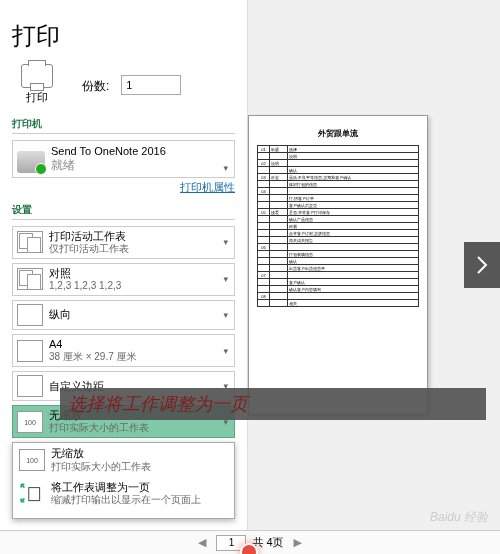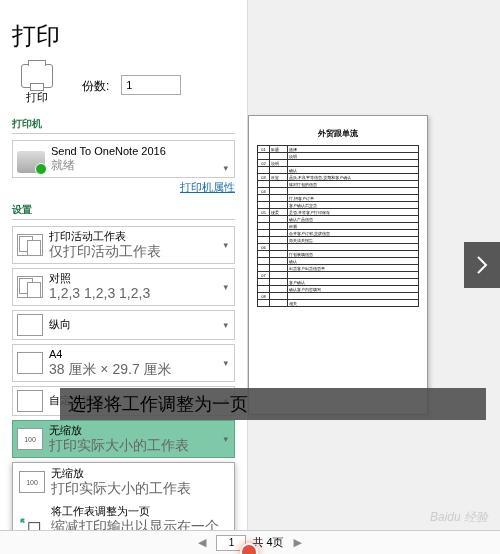--- a/index.html
+++ b/index.html
@@ -29,26 +29,26 @@
 .setting-row.dropdown-item { border: none; margin-bottom: 0; padding: 4px 6px; }
 .setting-row.dropdown-item::after { content: ""; }
 .setting-icon { width: 26px; height: 22px; border: 1px solid #999; background: #fff; margin-right: 6px; flex-shrink: 0; position: relative; }
 .setting-icon.sheets::before, .setting-icon.sheets::after { content: ""; position: absolute; border: 1px solid #999; background: #fff; }
 .setting-icon.sheets::before { width: 12px; height: 14px; top: 1px; left: 1px; }
 .setting-icon.sheets::after { width: 12px; height: 14px; top: 5px; left: 9px; }
 .setting-icon.stack100 { font-size: 7px; text-align: center; line-height: 22px; color: #555; }
 .setting-icon.arrows { border: none; }
 .setting-icon.arrows svg { width: 26px; height: 22px; }
 .setting-text { font-size: 11px; line-height: 1.2; flex: 1; }
-.setting-sub { font-size: 14px; color: #666; }
+.setting-sub { font-size: 10px; color: #666; }
 .page-range { display: flex; align-items: center; gap: 4px; font-size: 11px; margin-bottom: 4px; }
 .page-range input { width: 50px; height: 18px; border: 1px solid #aaa; font-size: 10px; }
 .scaling-dropdown { border: 1px solid #aaa; background: #fff; box-shadow: 0 2px 6px rgba(0,0,0,0.3); }
 .scaling-dropdown .setting-row.dropdown-item { border-bottom: none; }
-.overlay-label { position: absolute; top: 388px; left: 60px; right: 14px; background: rgba(80,80,80,0.9); color: #000000; font-size: 18px; padding: 4px 8px; z-index: 5; }
+.overlay-label { position: absolute; top: 388px; left: 60px; right: 14px; background: rgba(80,80,80,0.9); color: #7f1d1d; font-size: 18px; padding: 4px 8px; z-index: 5; font-style: italic; }
 .right-panel { flex: 1; background: #f0f0f0; display: flex; align-items: center; justify-content: flex-start; position: relative; }
 .preview-page { width: 180px; height: 300px; background: #fff; border: 1px solid #999; box-shadow: 2px 2px 4px rgba(0,0,0,0.2); font-size: 4px; padding: 12px 8px; position: relative; overflow: hidden; }
 .preview-title { text-align: center; font-size: 8px; font-weight: bold; margin-bottom: 6px; }
 .preview-table { width: 100%; border-collapse: collapse; }
 .preview-table td { border: 0.5px solid #333; height: 7px; padding: 0 1px; font-size: 4px; overflow: hidden; white-space: nowrap; }
 .preview-table td:first-child { width: 12px; text-align: center; }
 .preview-table td:nth-child(2) { width: 18px; }
 .next-arrow { position: absolute; right: 0; top: 50%; transform: translateY(-50%); width: 36px; height: 46px; background: rgba(60,60,60,0.85); display: flex; align-items: center; justify-content: center; cursor: pointer; }
 .next-arrow svg { width: 16px; height: 20px; fill: none; stroke: #fff; stroke-width: 2; }
 .footer { position: absolute; bottom: 0; left: 0; right: 0; height: 24px; background: #fafafa; border-top: 1px solid #ccc; display: flex; align-items: center; justify-content: center; gap: 6px; font-size: 11px; }

